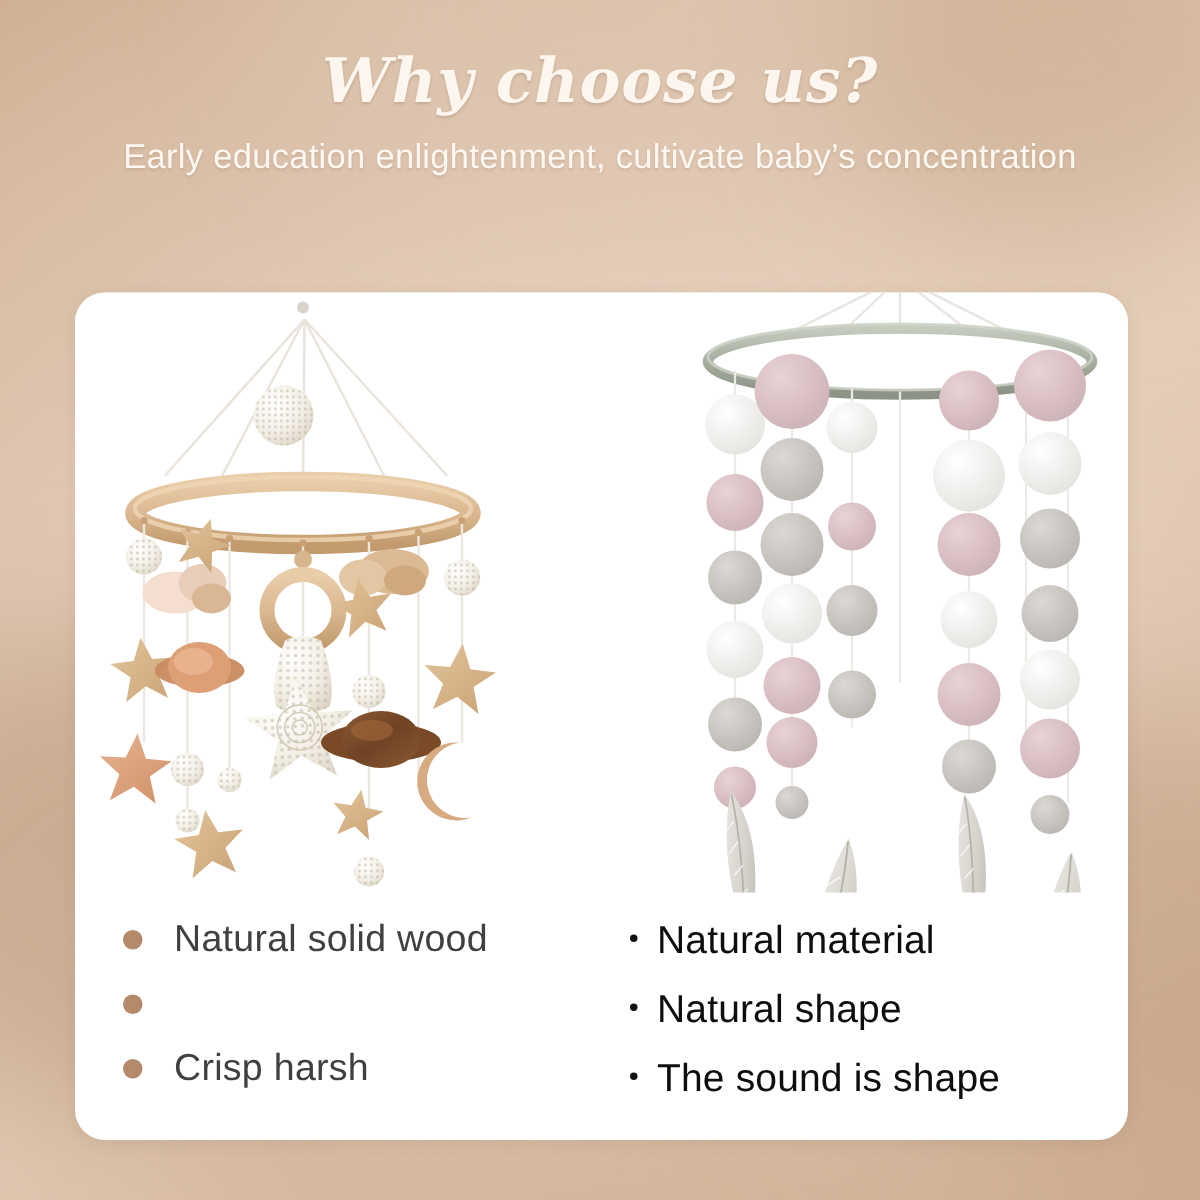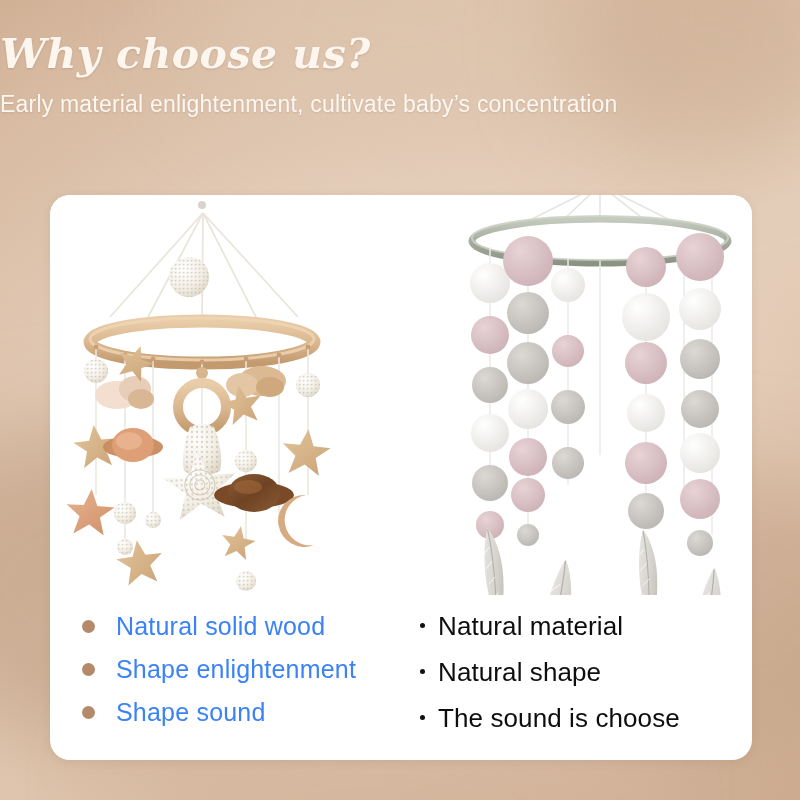--- a/index.html
+++ b/index.html
@@ -17,21 +17,21 @@
   }
   
   .blob{position:absolute;border-radius:50%;filter:blur(46px);pointer-events:none;}
   .b1{width:420px;height:330px;left:-110px;top:420px;background:rgba(183,147,116,.55);}
   .b2{width:380px;height:300px;right:-120px;top:470px;background:rgba(186,150,119,.45);}
   .b3{width:430px;height:260px;left:180px;top:-120px;background:rgba(222,199,177,.55);}
   .b4{width:300px;height:240px;right:-60px;top:-80px;background:rgba(196,163,133,.45);}
   .b5{width:520px;height:220px;left:120px;bottom:-110px;background:rgba(206,176,148,.5);}
 
   
-  .header{position:absolute;left:0;right:0;top:34px;text-align:left;z-index:5;}
+  .header{position:absolute;left:0;right:0;top:34px;text-align:center;z-index:5;}
   .title{
     font-family:"DejaVu Serif","Liberation Serif",serif;
     font-style:italic;font-weight:700;
     font-size:41px;line-height:1;
     color:#fdf6ee;
     letter-spacing:.5px;
     text-shadow:0 1px 2px rgba(120,88,62,.22);
     margin:0;
   }
   .subtitle{
@@ -58,37 +58,37 @@
   
   .lists{position:absolute;left:0;right:0;top:400px;height:165px;display:flex;}
   .col{box-sizing:border-box;}
   .col-left{width:370px;padding:10px 0 0 32px;}
   .col-right{width:332px;padding:8px 0 0 0;}
   .li{display:flex;align-items:center;}
   .col-left .li{height:43px;}
   .col-right .li{height:46px;}
   .dot-lg{width:13px;height:13px;border-radius:50%;background:#b48a6b;flex:0 0 13px;margin-right:21px;}
   .dot-sm{width:5px;height:5px;border-radius:50%;background:#111;flex:0 0 5px;margin-right:13px;position:relative;top:-1px;}
-  .txt-left{font-size:25px;color:#3b82f6;letter-spacing:.2px;white-space:nowrap;}
+  .txt-left{font-size:25px;color:#404040;letter-spacing:.2px;white-space:nowrap;}
   .txt-right{font-size:26px;color:#0e0e0e;letter-spacing:.1px;white-space:nowrap;}
 </style>
 </head>
 <body>
 
 <div id="stage">
 
   <div class="blob b1"></div>
   <div class="blob b2"></div>
   <div class="blob b3"></div>
   <div class="blob b4"></div>
   <div class="blob b5"></div>
 
   <div class="header">
     <h1 class="title">Why choose us?</h1>
-    <p class="subtitle">Early material enlightenment, cultivate baby’s concentration</p>
+    <p class="subtitle">Early education enlightenment, cultivate baby’s concentration</p>
   </div>
 
   <div class="card">
 
     <div class="photos">
 
       <div class="photo photo-left">
         <svg width="400" height="400" viewBox="0 0 400 400" style="position:absolute;left:0;top:0">
           <defs>
             <linearGradient id="woodG" x1="0" y1="0" x2="0" y2="1">
@@ -372,38 +372,37 @@
 
     <div class="lists">
 
       <div class="col col-left">
         <div class="li">
           <span class="dot-lg"></span>
           <span class="txt-left">Natural solid wood</span>
         </div>
         <div class="li">
           <span class="dot-lg"></span>
-          <span class="txt-left">Shape enlightenment</span>
         </div>
         <div class="li">
           <span class="dot-lg"></span>
-          <span class="txt-left">Shape sound</span>
+          <span class="txt-left">Crisp harsh</span>
         </div>
       </div>
 
       <div class="col col-right">
         <div class="li">
           <span class="dot-sm"></span>
           <span class="txt-right">Natural material</span>
         </div>
         <div class="li">
           <span class="dot-sm"></span>
           <span class="txt-right">Natural shape</span>
         </div>
         <div class="li">
           <span class="dot-sm"></span>
-          <span class="txt-right">The sound is choose</span>
+          <span class="txt-right">The sound is shape</span>
         </div>
       </div>
 
     </div>
   </div>
 </div>
 
 </body></html>

